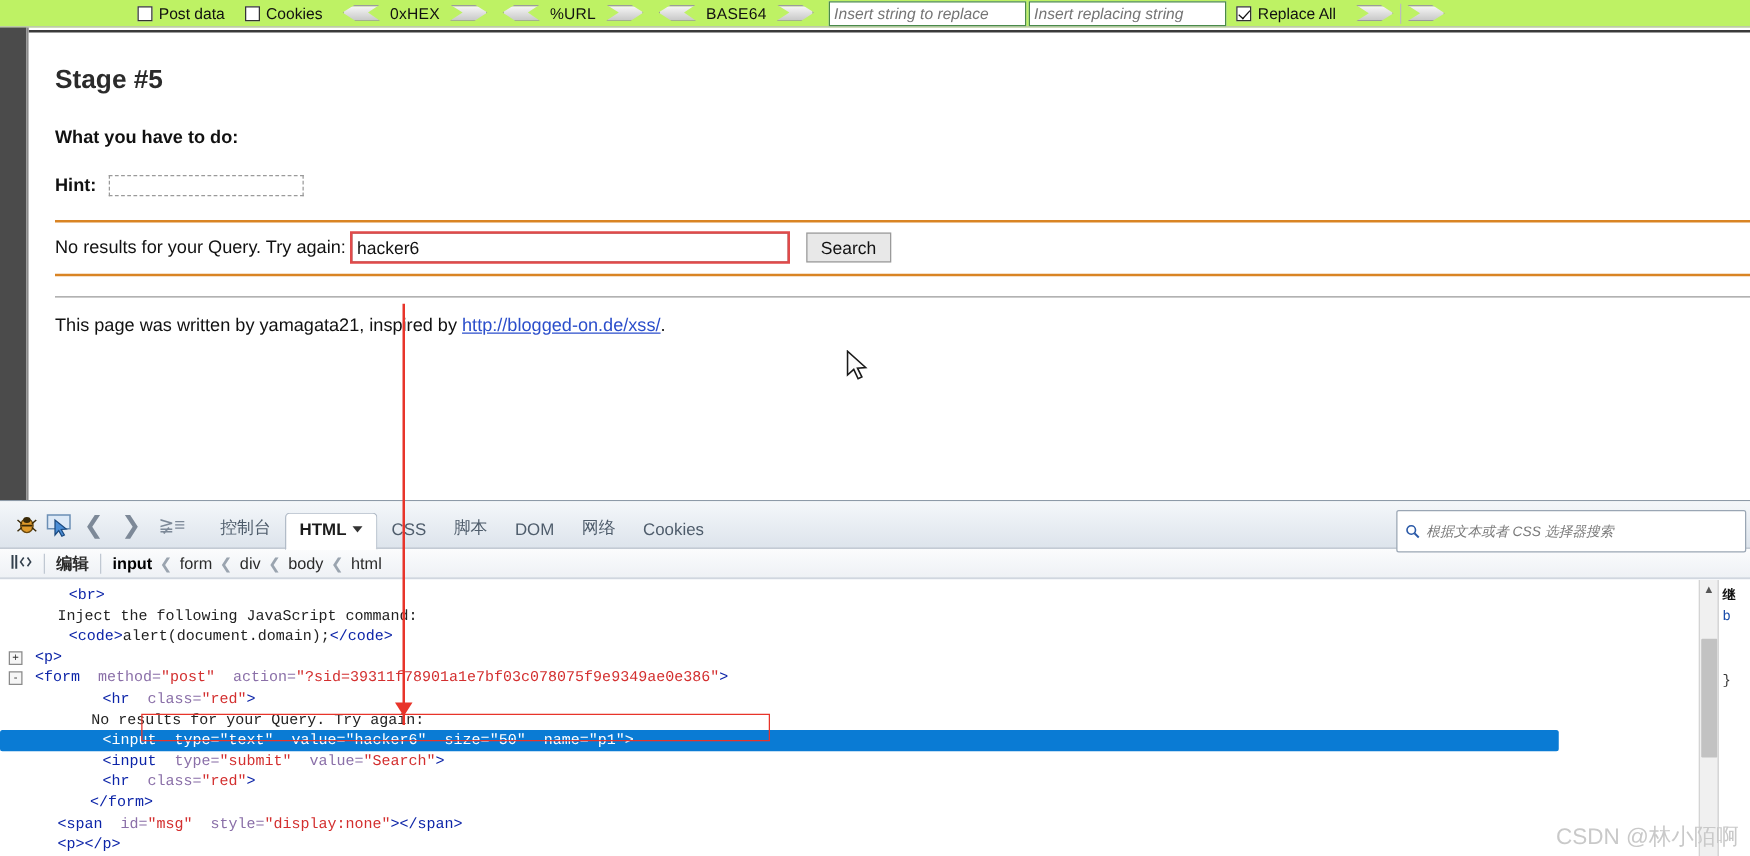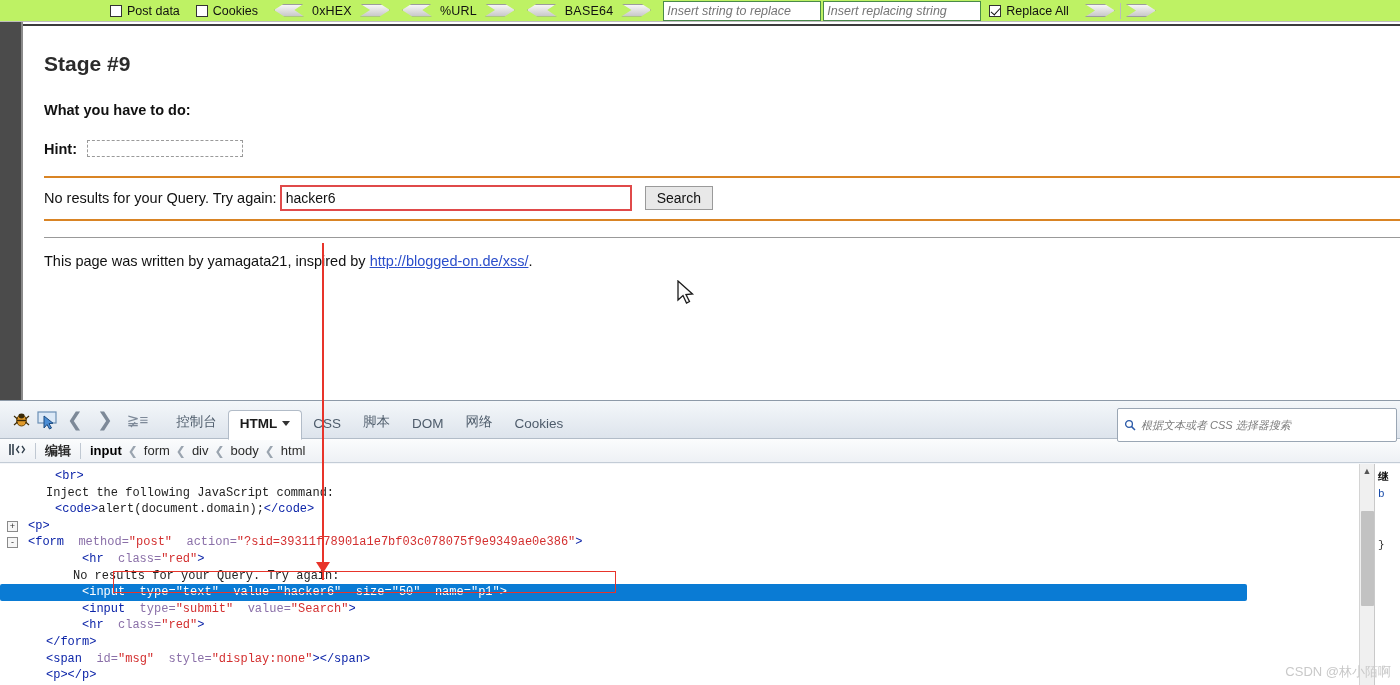--- a/index.html
+++ b/index.html
@@ -283,21 +283,21 @@
     font-size: 11px;
     padding: 5px 3px;
     color: #333;
     line-height: 17px;
   }
   .sp-title { color: #111; font-weight: bold; font-size: 10.5px; }
   .sp-b { color: #1549a8; }
 
   #watermark {
     position: absolute; right: 9px; bottom: 4px;
-    font-size: 13px; color: #c9c9c9;
+    font-size: 18px; color: #c9c9c9;
     font-family: "Liberation Sans", sans-serif;
     z-index: 50;
   }
 </style>
 </head>
 <body>
 
 <div id="hackbar">
 
   <div class="hb-check">
@@ -339,21 +339,21 @@
   <span class="arrow-r"></span>
   <span class="hb-sep"></span>
   <span class="arrow-r"></span>
 </div>
 
 <div id="left-gutter"></div>
 <div id="gutter-edge"></div>
 
 <div id="page">
 
-  <h2 id="stage-title">Stage #9</h2>
+  <h2 id="stage-title">Stage #5</h2>
 
   <div class="lead">
     <b>What you have to do:</b>
   </div>
 
   <div id="hint-row">
     <span id="hint-label">Hint:</span>
     <span id="hint-box"></span>
   </div>
 
@@ -460,21 +460,21 @@
       <div class="srcline"><span style="padding-left: 55px;"><span class="tw">&lt;br&gt;</span></span></div>
       <div class="srcline"><span style="padding-left: 46px;"><span class="tx">Inject the following JavaScript command:</span></span></div>
       <div class="srcline"><span style="padding-left: 55px;"><span class="tw">&lt;code&gt;</span><span class="tx">alert(document.domain);</span><span class="tw">&lt;/code&gt;</span></span></div>
       <div class="srcline"><span class="toggle">+</span><span style="padding-left: 28px;"><span class="tw">&lt;p&gt;</span></span></div>
       <div class="srcline"><span class="toggle">-</span><span style="padding-left: 28px;"><span class="tw">&lt;form </span><span class="an"> method=</span><span class="av">"post"</span><span class="an">  action=</span><span class="av">"?sid=39311f78901a1e7bf03c078075f9e9349ae0e386"</span><span class="tw">&gt;</span></span></div>
       <div class="srcline"><span style="padding-left: 82px;"><span class="tw">&lt;hr </span><span class="an"> class=</span><span class="av">"red"</span><span class="tw">&gt;</span></span></div>
       <div class="srcline"><span style="padding-left: 73px;"><span class="tx">No results for your Query. Try again:</span></span></div>
       <div class="srcline" id="sel-row"><span style="padding-left: 82px;"><span class="tw">&lt;input </span><span class="an"> type=</span><span class="av">"text"</span><span class="an">  value=</span><span class="av">"hacker6"</span><span class="an">  size=</span><span class="av">"50"</span><span class="an">  name=</span><span class="av">"p1"</span><span class="tw">&gt;</span></span></div>
       <div class="srcline"><span style="padding-left: 82px;"><span class="tw">&lt;input </span><span class="an"> type=</span><span class="av">"submit"</span><span class="an">  value=</span><span class="av">"Search"</span><span class="tw">&gt;</span></span></div>
       <div class="srcline"><span style="padding-left: 82px;"><span class="tw">&lt;hr </span><span class="an"> class=</span><span class="av">"red"</span><span class="tw">&gt;</span></span></div>
-      <div class="srcline"><span style="padding-left: 46px;"><span class="tw">&lt;/form&gt;</span></span></div>
+      <div class="srcline"><span style="padding-left: 46px; margin-left: 26px;"><span class="tw">&lt;/form&gt;</span></span></div>
       <div class="srcline"><span style="padding-left: 46px;"><span class="tw">&lt;span </span><span class="an"> id=</span><span class="av">"msg"</span><span class="an">  style=</span><span class="av">"display:none"</span><span class="tw">&gt;&lt;/span&gt;</span></span></div>
       <div class="srcline"><span style="padding-left: 46px;"><span class="tw">&lt;p&gt;&lt;/p&gt;</span></span></div>
       <div class="srcline"><span style="padding-left: 46px;"><span class="tw">&lt;hr&gt;</span></span></div>
     </div>
 
   <div id="fb-vscroll">
     <div class="up">▲</div>
     <div id="fb-thumb"></div>
   </div>
 

